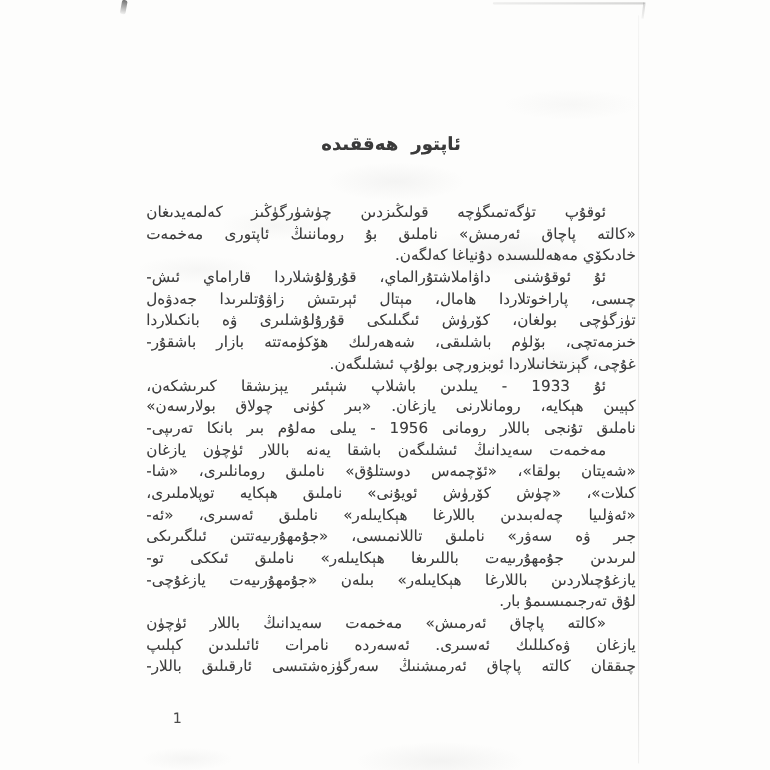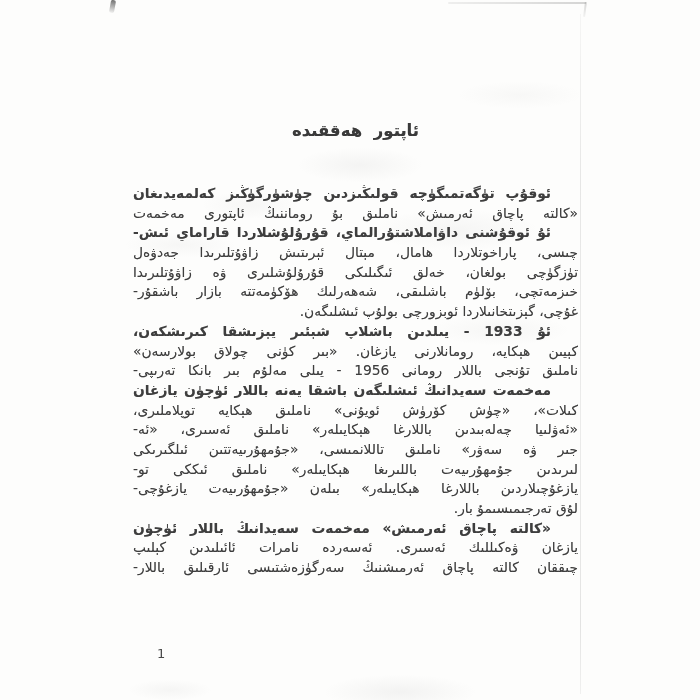--- a/index.html
+++ b/index.html
@@ -88,21 +88,21 @@
   .line {
     height: 19.7px;
     line-height: 19.7px;
     font-size: 13.8px;
     overflow: hidden;
     white-space: normal;
     text-align: justify;
     text-align-last: justify;
     text-shadow: 0 0 0.5px rgba(62,62,62,0.4);
   }
-  .line.first { text-indent: 27px; font-weight: bold; }
+  .line.first { text-indent: 27px; }
   .line.end  { text-align-last: right; }
 
   .page-num {
     position: absolute;
     left: 157px; top: 646px;
     font-size: 13px;
     color: #4a4a4a;
     font-family: "DejaVu Sans", sans-serif;
   }
 </style>
@@ -116,38 +116,40 @@
   <div class="edge-right"></div>
   <div class="corner-mark"></div>
 
   <h1 class="title">ئاپتور ھەققىدە</h1>
 
   <main class="body-text">
 
     <section class="para">
       <div class="line first">ئوقۇپ تۈگەتمىگۈچە قولىڭىزدىن چۈشۈرگۈڭىز كەلمەيدىغان</div>
       <div class="line">«كالتە پاچاق ئەرمىش» ناملىق بۇ روماننىڭ ئاپتورى مەخمەت</div>
+      <div class="line end">خادىكۆي مەھەللىسىدە دۇنياغا كەلگەن.</div>
     </section>
 
     <section class="para">
       <div class="line first">ئۇ ئوقۇشنى داۋاملاشتۇرالماي، قۇرۇلۇشلاردا قاراماي ئىش-</div>
       <div class="line">چىسى، پاراخوتلاردا ھامال، مېتال ئېرىتىش زاۋۇتلىرىدا جەدۋەل</div>
-      <div class="line">تۈزگۈچى بولغان، خەلق ئىگىلىكى قۇرۇلۇشلىرى ۋە زاۋۇتلىرىدا</div>
+      <div class="line">تۈزگۈچى بولغان، كۆرۈش ئىگىلىكى قۇرۇلۇشلىرى ۋە بانكىلاردا</div>
       <div class="line">خىزمەتچى، بۆلۈم باشلىقى، شەھەرلىك ھۆكۈمەتتە بازار باشقۇر-</div>
       <div class="line end">غۇچى، گېزىتخانىلاردا ئوبزورچى بولۇپ ئىشلىگەن.</div>
     </section>
 
     <section class="para">
       <div class="line first">ئۇ 1933 - يىلدىن باشلاپ شېئىر يېزىشقا كىرىشكەن،</div>
       <div class="line">كېيىن ھېكايە، رومانلارنى يازغان. «بىر كۈنى چولاق بولارسەن»</div>
       <div class="line">ناملىق تۇنجى باللار رومانى 1956 - يىلى مەلۇم بىر بانكا تەرىپى-</div>
     </section>
 
     <section class="para">
       <div class="line first">مەخمەت سەيدانىڭ ئىشلىگەن باشقا يەنە باللار ئۈچۈن يازغان</div>
+      <div class="line">«شەيتان بولقا»، «ئۆچمەس دوستلۇق» ناملىق رومانلىرى، «شا-</div>
       <div class="line">كىلات»، «چۈش كۆرۈش ئويۇنى» ناملىق ھېكايە توپلاملىرى،</div>
       <div class="line">«ئەۋلىيا چەلەبىدىن باللارغا ھېكايىلەر» ناملىق ئەسىرى، «ئە-</div>
       <div class="line">جىر ۋە سەۋر» ناملىق تاللانمىسى، «جۇمھۇرىيەتتىن ئىلگىرىكى</div>
       <div class="line">لىرىدىن جۇمھۇرىيەت باللىرىغا ھېكايىلەر» ناملىق ئىككى تو-</div>
       <div class="line">يازغۇچىلاردىن باللارغا ھېكايىلەر» بىلەن «جۇمھۇرىيەت يازغۇچى-</div>
       <div class="line end">لۇق تەرجىمىسىمۇ بار.</div>
     </section>
 
     <section class="para">
       <div class="line first">«كالتە پاچاق ئەرمىش» مەخمەت سەيدانىڭ باللار ئۈچۈن</div>

